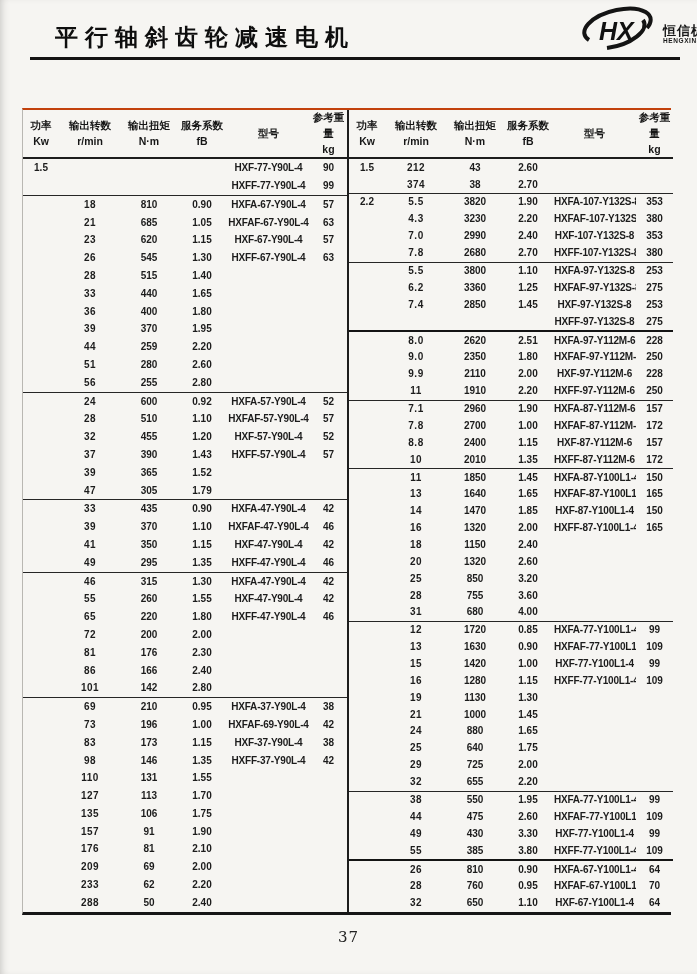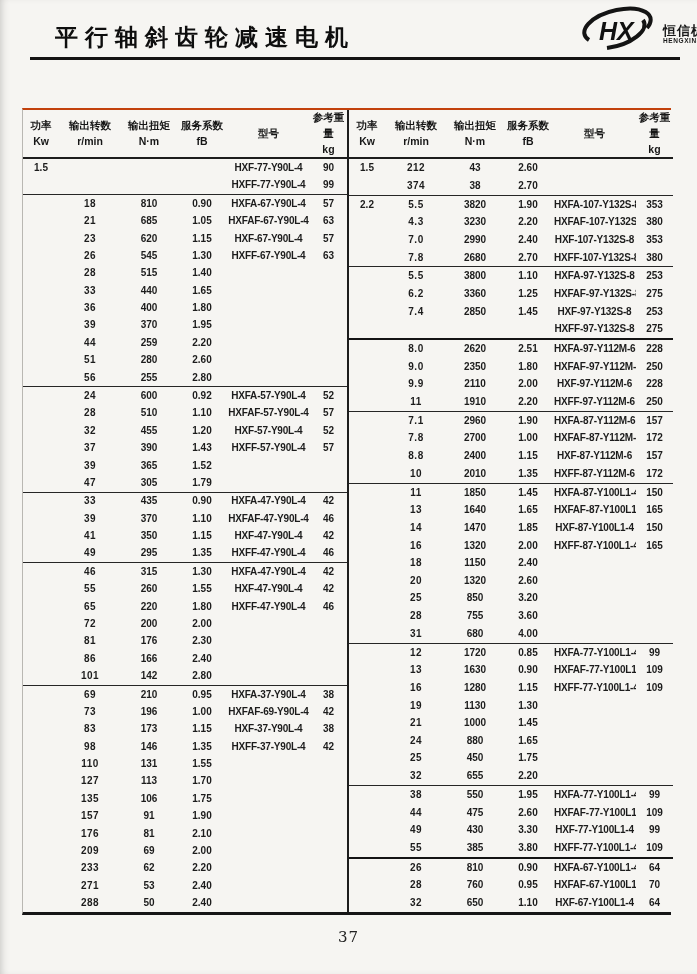--- a/index.html
+++ b/index.html
@@ -446,28 +446,20 @@
             <tr>
               <td class="c-power"></td>
               <td class="c-rpm">233</td>
               <td class="c-nm">62</td>
               <td class="c-fb">2.20</td>
               <td class="c-model"></td>
               <td class="c-kg"></td>
             </tr>
             <tr>
               <td class="c-power"></td>
-              <td class="c-rpm">271</td>
-              <td class="c-nm">53</td>
-              <td class="c-fb">2.40</td>
-              <td class="c-model"></td>
-              <td class="c-kg"></td>
-            </tr>
-            <tr>
-              <td class="c-power"></td>
               <td class="c-rpm">288</td>
               <td class="c-nm">50</td>
               <td class="c-fb">2.40</td>
               <td class="c-model"></td>
               <td class="c-kg"></td>
             </tr>
           </tbody>
       </table>
     </div>
 
@@ -719,20 +711,28 @@
             <tr>
               <td class="c-power"></td>
               <td class="c-rpm">13</td>
               <td class="c-nm">1630</td>
               <td class="c-fb">0.90</td>
               <td class="c-model">HXFAF-77-Y100L1-4</td>
               <td class="c-kg">109</td>
             </tr>
             <tr>
               <td class="c-power"></td>
+              <td class="c-rpm">15</td>
+              <td class="c-nm">1420</td>
+              <td class="c-fb">1.00</td>
+              <td class="c-model">HXF-77-Y100L1-4</td>
+              <td class="c-kg">99</td>
+            </tr>
+            <tr>
+              <td class="c-power"></td>
               <td class="c-rpm">16</td>
               <td class="c-nm">1280</td>
               <td class="c-fb">1.15</td>
               <td class="c-model">HXFF-77-Y100L1-4</td>
               <td class="c-kg">109</td>
             </tr>
             <tr>
               <td class="c-power"></td>
               <td class="c-rpm">19</td>
               <td class="c-nm">1130</td>
@@ -752,22 +752,30 @@
               <td class="c-power"></td>
               <td class="c-rpm">24</td>
               <td class="c-nm">880</td>
               <td class="c-fb">1.65</td>
               <td class="c-model"></td>
               <td class="c-kg"></td>
             </tr>
             <tr>
               <td class="c-power"></td>
               <td class="c-rpm">25</td>
-              <td class="c-nm">450</td>
+              <td class="c-nm">640</td>
               <td class="c-fb">1.75</td>
+              <td class="c-model"></td>
+              <td class="c-kg"></td>
+            </tr>
+            <tr>
+              <td class="c-power"></td>
+              <td class="c-rpm">29</td>
+              <td class="c-nm">725</td>
+              <td class="c-fb">2.00</td>
               <td class="c-model"></td>
               <td class="c-kg"></td>
             </tr>
             <tr>
               <td class="c-power"></td>
               <td class="c-rpm">32</td>
               <td class="c-nm">655</td>
               <td class="c-fb">2.20</td>
               <td class="c-model"></td>
               <td class="c-kg"></td>

